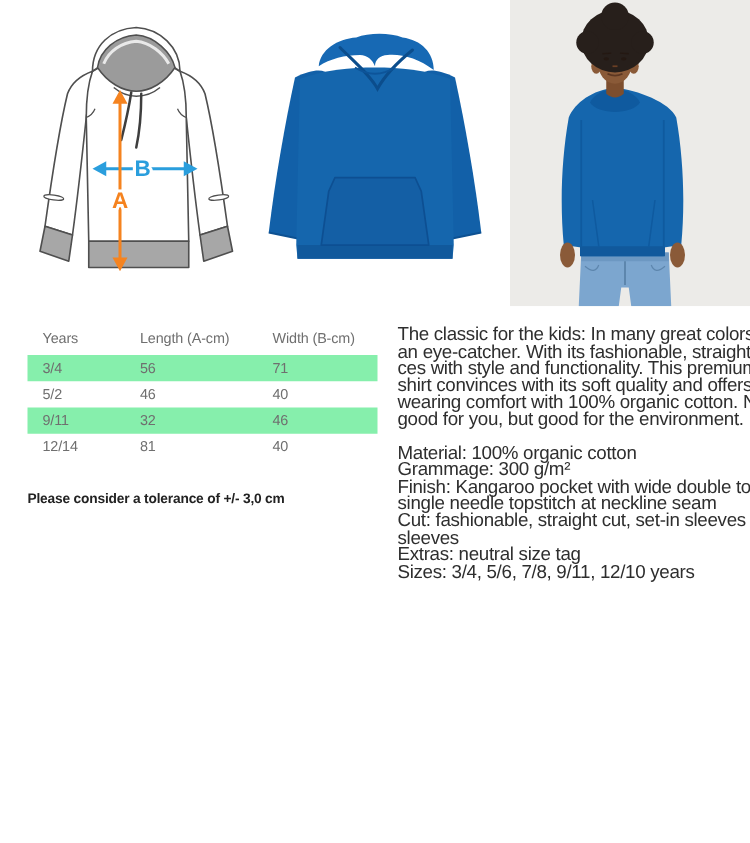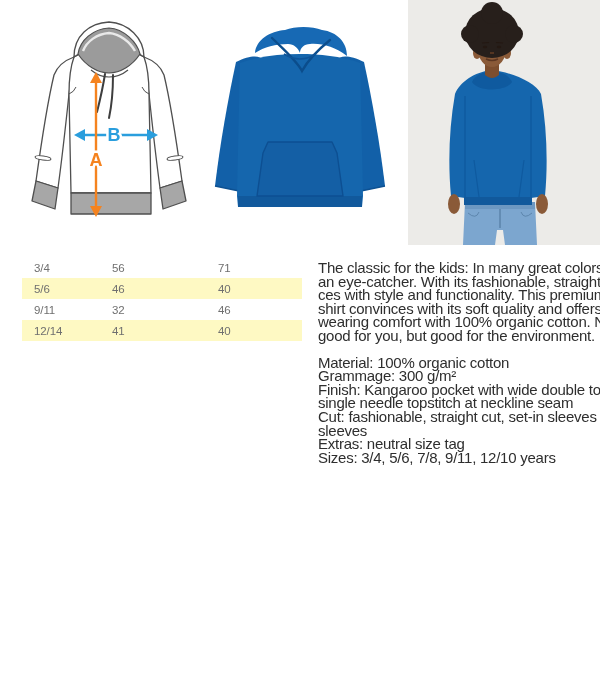--- a/index.html
+++ b/index.html
@@ -17,21 +17,21 @@
     font-family:"Liberation Sans",sans-serif;font-weight:bold;font-size:18px;
     text-anchor:middle;paint-order:stroke;stroke:#ffffff;stroke-width:5px;stroke-linejoin:round;
   }
   
   .size-table{
     position:absolute;left:22px;top:257px;width:280px;
     font-size:11.5px;color:#6f6f6f;letter-spacing:-0.1px;
   }
   .tr{display:flex;align-items:center;height:21px;}
   .tr.head{height:27px;}
-  .tr:nth-child(2n){background:#fef9c3;}
+  .tr:nth-child(2n){background:#86efac;}
   .td1{width:90px;padding-left:12px;box-sizing:border-box;}
   .td2{width:106px;}
   .td3{flex:1;}
   .tolerance-note{
     position:absolute;left:22px;top:393px;width:290px;
     font-size:11px;font-weight:600;color:#222222;letter-spacing:-0.15px;
   }
   
   .description{
     position:absolute;left:318px;top:261px;width:282px;
@@ -150,42 +150,48 @@
       </g>
 
       <g fill="#8a5a38">
         <ellipse cx="46" cy="204" rx="6" ry="10"></ellipse>
         <ellipse cx="134" cy="204" rx="6" ry="10"></ellipse>
       </g>
     </svg>
   </div>
 
   <div class="size-table">
+    <div class="tr head">
+      <div class="td1">Years</div>
+      <div class="td2">Length (A-cm)</div>
+      <div class="td3">Width (B-cm)</div>
+    </div>
     <div class="tr">
       <div class="td1">3/4</div>
       <div class="td2">56</div>
       <div class="td3">71</div>
     </div>
     <div class="tr">
-      <div class="td1">5/6</div>
+      <div class="td1">5/2</div>
       <div class="td2">46</div>
       <div class="td3">40</div>
     </div>
     <div class="tr">
       <div class="td1">9/11</div>
       <div class="td2">32</div>
       <div class="td3">46</div>
     </div>
     <div class="tr">
       <div class="td1">12/14</div>
-      <div class="td2">41</div>
+      <div class="td2">81</div>
       <div class="td3">40</div>
     </div>
   </div>
 
+  <div class="tolerance-note">Please consider a tolerance of +/- 3,0 cm</div>
 
   <div class="description">
     <p class="para">The classic for the kids: In many great colors, this hoodie is
 an eye-catcher. With its fashionable, straight cut, it convin-
 ces with style and functionality. This premium organic
 shirt convinces with its soft quality and offers optimal
 wearing comfort with 100% organic cotton. Not only
 good for you, but good for the environment.</p>
     <p class="para">Material: 100% organic cotton
 Grammage: 300 g/m²

